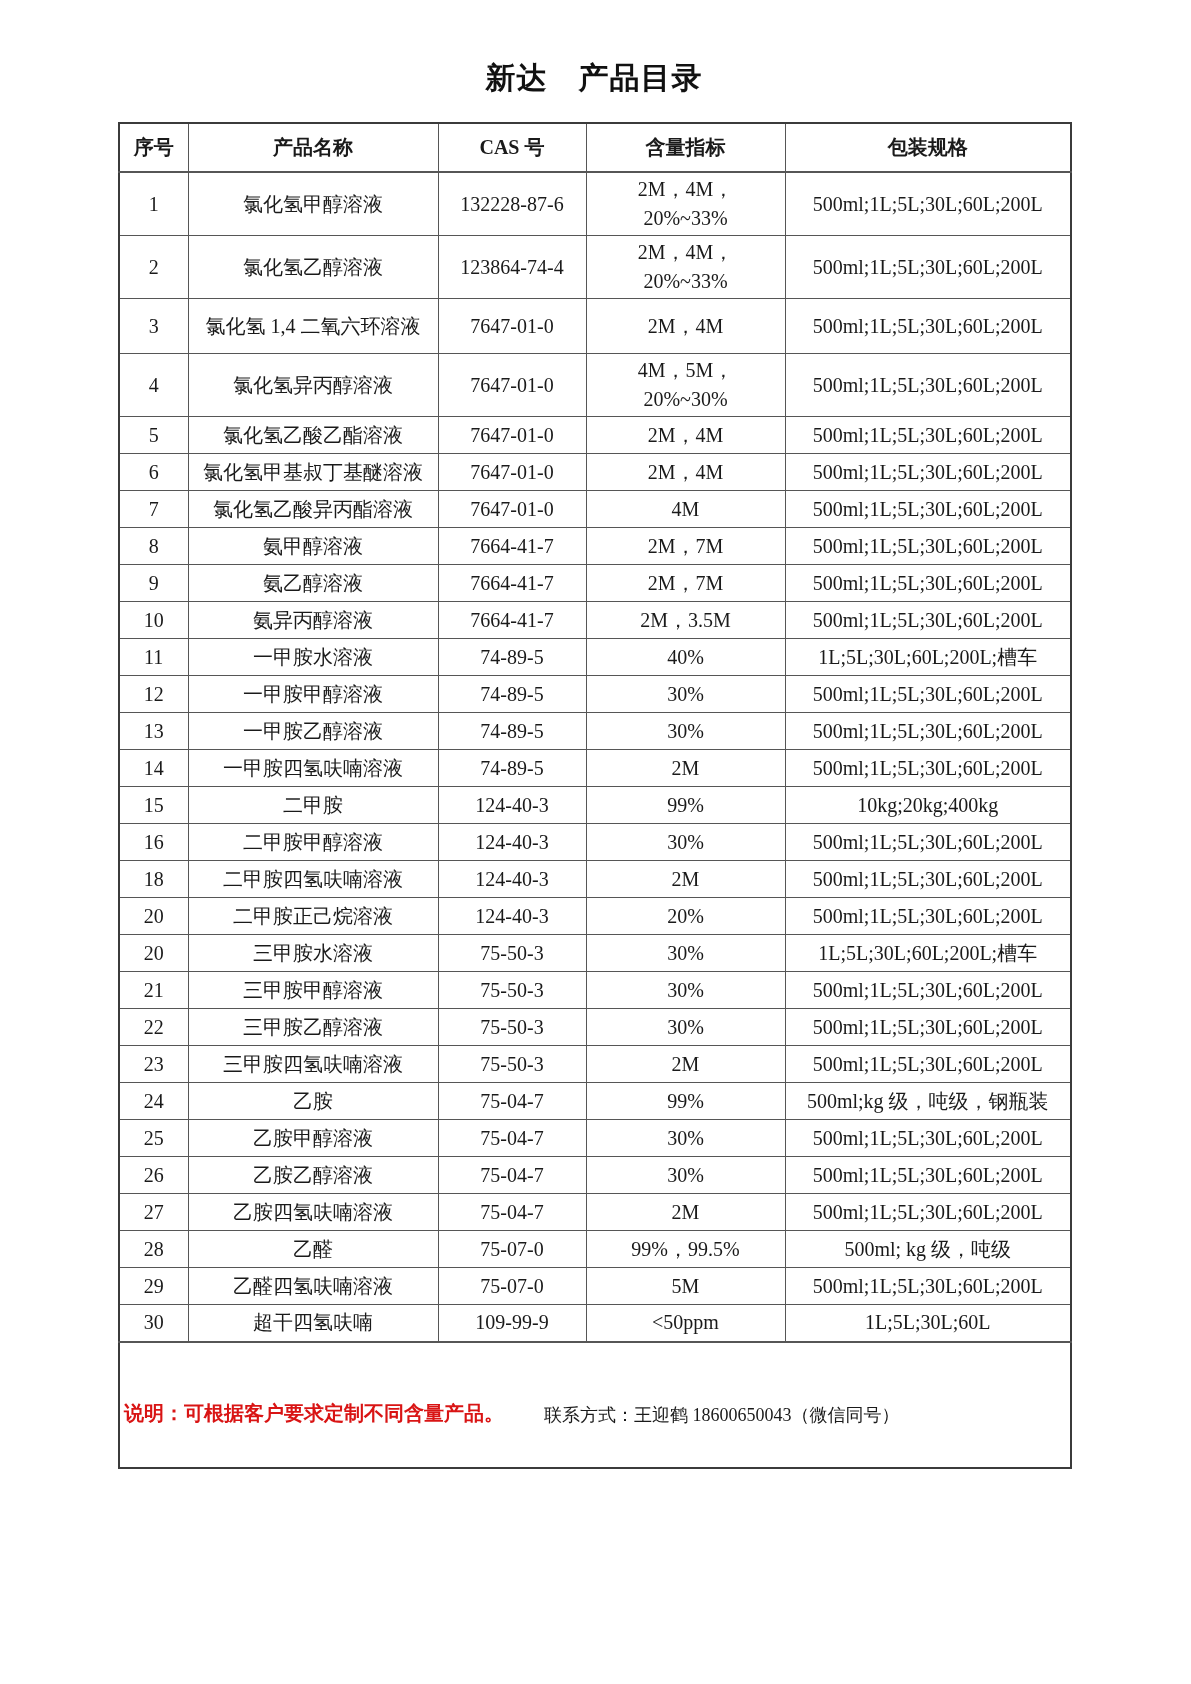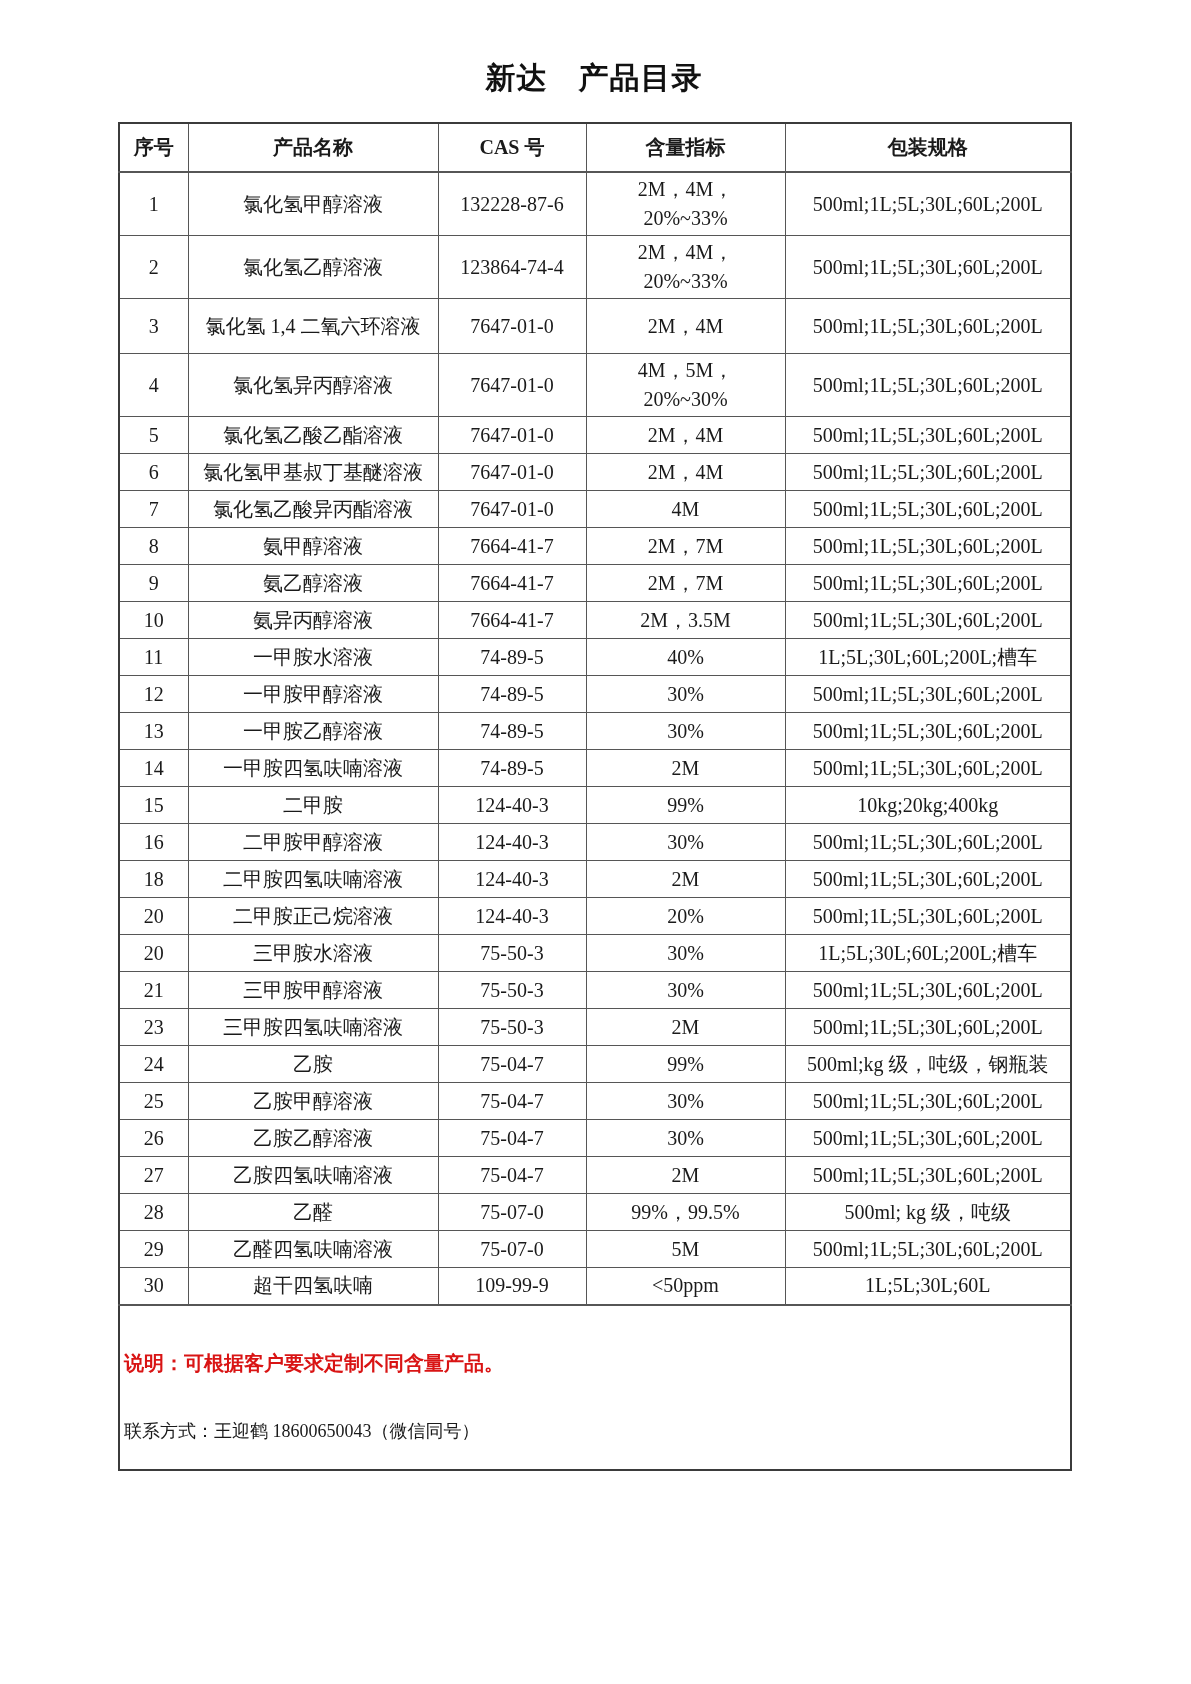--- a/index.html
+++ b/index.html
@@ -56,22 +56,22 @@
     border-bottom-width: 2px;
   }
   tbody td { height: 37px; font-size: 20px; }
   tbody tr:nth-child(1) td { height: 63px; }
   tbody tr:nth-child(2) td { height: 55px; }
   tbody tr:nth-child(3) td { height: 55px; }
   tbody tr:nth-child(4) td { height: 62px; }
   tfoot td { height: 126px; border-top-width: 2px; }
   .notes-wrap {
     display: flex;
-    flex-direction: column;
-    align-items: flex-start;
+    flex-direction: row;
+    align-items: flex-end;
     padding-top: 18px;
     gap: 40px;
   }
   .custom-note {
     font-size: 20px;
     font-weight: bold;
     color: #d91414;
   }
   .contact-line {
     font-size: 18px;
@@ -240,20 +240,27 @@
           <td>1L;5L;30L;60L;200L;槽车</td>
         </tr>
         <tr>
           <td>21</td>
           <td>三甲胺甲醇溶液</td>
           <td>75-50-3</td>
           <td>30%</td>
           <td>500ml;1L;5L;30L;60L;200L</td>
         </tr>
         <tr>
+          <td>22</td>
+          <td>三甲胺乙醇溶液</td>
+          <td>75-50-3</td>
+          <td>30%</td>
+          <td>500ml;1L;5L;30L;60L;200L</td>
+        </tr>
+        <tr>
           <td>23</td>
           <td>三甲胺四氢呋喃溶液</td>
           <td>75-50-3</td>
           <td>2M</td>
           <td>500ml;1L;5L;30L;60L;200L</td>
         </tr>
         <tr>
           <td>24</td>
           <td>乙胺</td>
           <td>75-04-7</td>

